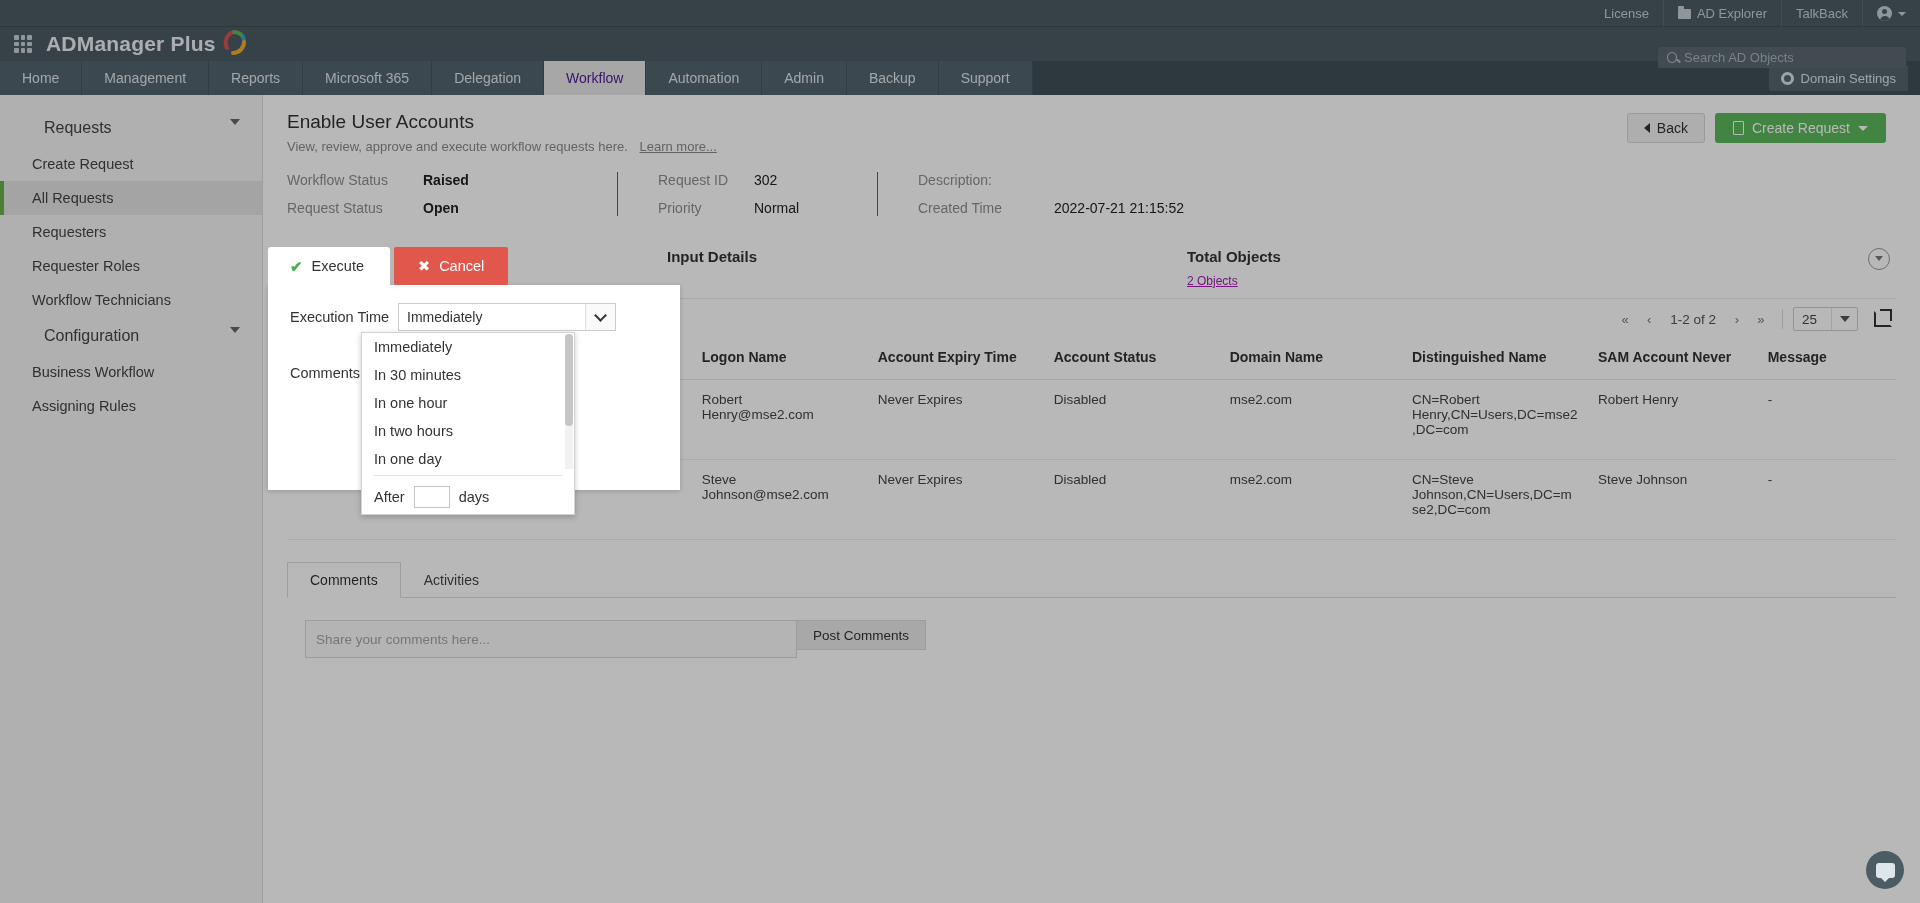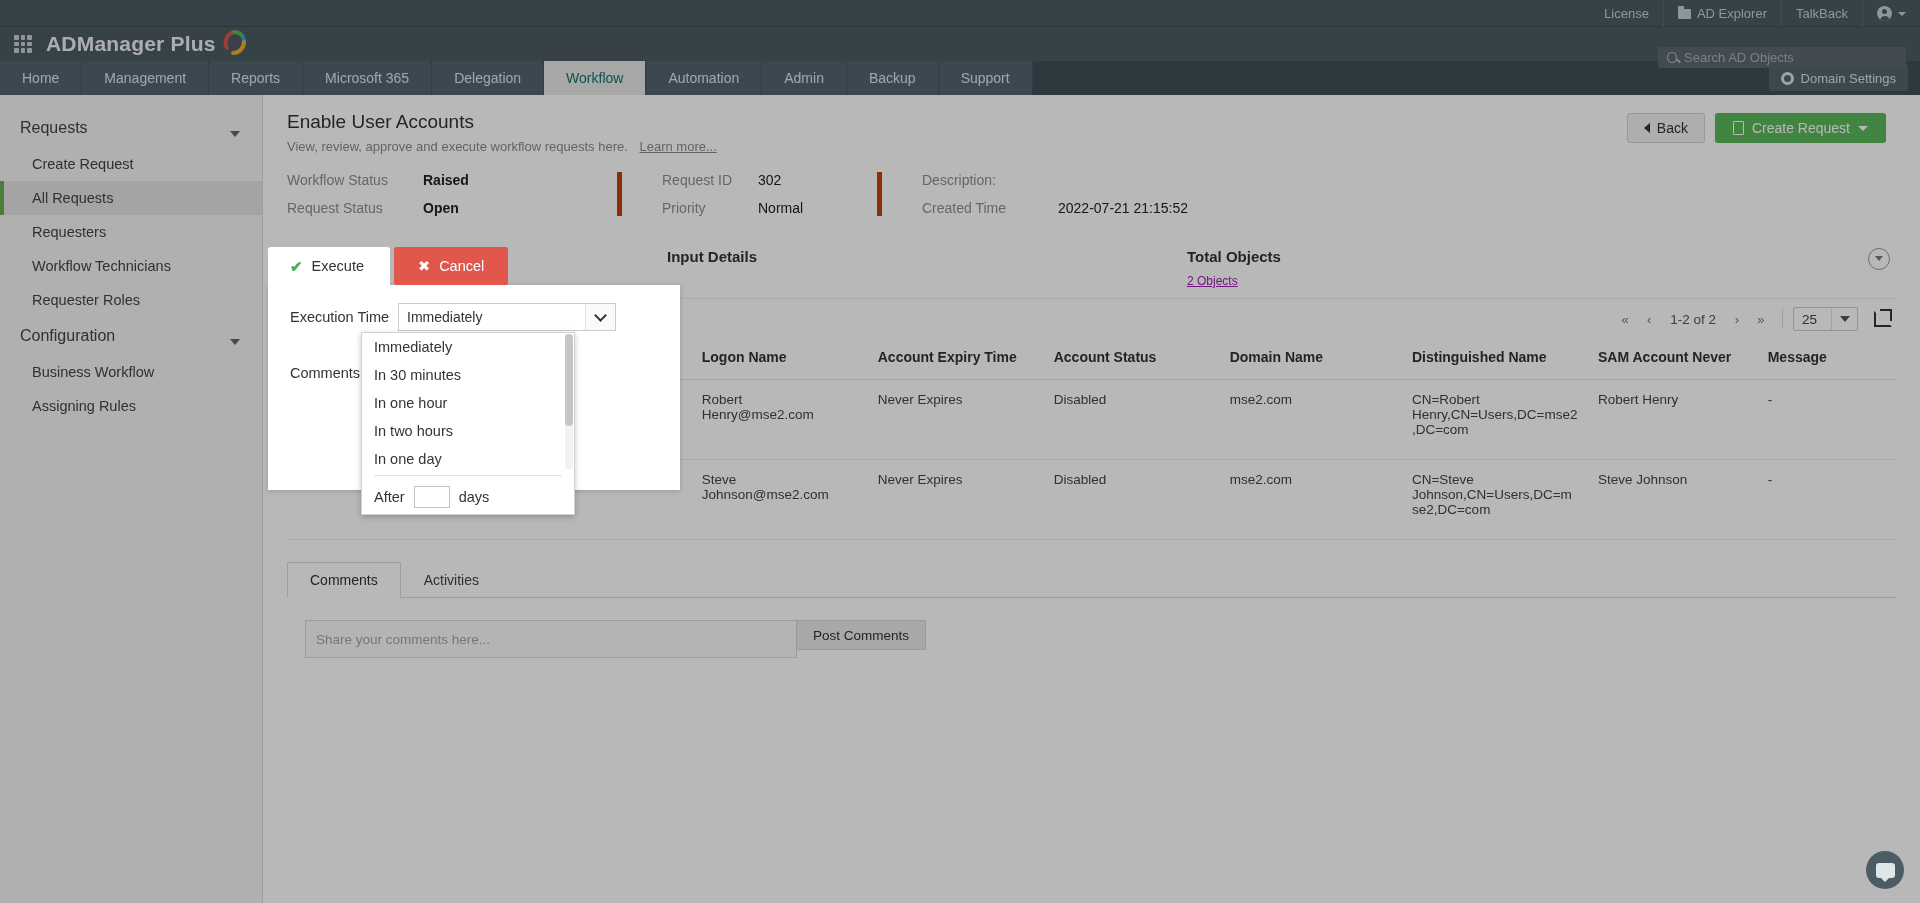--- a/index.html
+++ b/index.html
@@ -91,42 +91,42 @@
   
   .navbar {
     height: 34px; background: #3f4f57; width: 100%;
     display: flex; align-items: stretch; position: relative;
   }
   .nav-tab {
     padding: 0 22px; display: flex; align-items: center; justify-content: center;
     font-size: 14px; color: #dfe6ea; background: #546570;
     border-right: 1px solid #46555e; cursor: pointer; white-space: nowrap;
   }
-  .nav-tab.active { background: #e8e8e8; color: #0f766e; }
+  .nav-tab.active { background: #e8e8e8; color: #4c1d95; }
   .domain-btn {
     position: absolute; right: 12px; top: 4px; height: 26px;
     background: #55656d; color: #dbe3e7; font-size: 13px;
     display: flex; align-items: center; gap: 7px; padding: 0 12px;
     border-radius: 2px; cursor: pointer;
   }
   .gear-ico {
     width: 13px; height: 13px; border-radius: 50%;
     border: 3px solid #dbe3e7; position: relative; box-sizing: border-box;
   }
 
   
   .layout { display: flex; height: calc(903px - 95px); }
 
   .sidebar {
     width: 263px; background: #f4f4f4; border-right: 1px solid #dcdcdc;
     flex-shrink: 0; padding-top: 14px;
   }
   .side-group {
-    display: flex; align-items: flex-end; justify-content: space-between;
-    padding: 10px 22px 10px 20px; font-size: 16px; color: #444; cursor: pointer;
+    display: flex; align-items: flex-start; justify-content: space-between;
+    padding: 10px 22px 10px 20px; font-size: 16px; color: #444; cursor: pointer; margin-left: 24px;
   }
   .chev-dn {
     width:0;height:0;border-left:5px solid transparent;border-right:5px solid transparent;
     border-top:6px solid #666;
   }
   .side-item {
     padding: 9px 20px 9px 28px; font-size: 14.5px; color: #444; cursor: pointer;
     border-left: 4px solid transparent;
   }
   .side-item.active { background: #e4e4e4; border-left-color: #6ab04c; }
@@ -160,21 +160,21 @@
   .doc-ico {
     width: 11px; height: 14px; border: 1.6px solid #fff; border-radius: 1px;
     position: relative;
   }
 
   
   .status-strip {
     display: flex; padding: 8px 24px 18px 24px; font-size: 14px; align-items: flex-start;
   }
   .stat-col { display: flex; flex-direction: column; gap: 12px; padding-right: 40px; }
-  .stat-col.sep { border-left: 5px solid #c2410c; padding-left: 40px; }
+  .stat-col.sep { border-left: 1px solid #c2410c; padding-left: 40px; }
   .stat-row { display: flex; gap: 16px; }
   .stat-lbl { color: #8e8e8e; width: 120px; }
   .stat-val { color: #222; font-weight: bold; }
   .stat-val.normal { font-weight: normal; }
 
   
   .panel { margin: 0 24px; background: #fff; }
   .panel-head {
     display: flex; align-items: flex-start; padding: 14px 0 10px 0;
     position: relative; border-bottom: 1px solid #eee;
@@ -444,24 +444,24 @@
       <span>Create Request</span>
     </div>
     <div class="side-item active">
       <span>All Requests</span>
     </div>
 
     <div class="side-item">
       <span>Requesters</span>
     </div>
     <div class="side-item">
+      <span>Requester Roles</span>
+    </div>
+    <div class="side-item">
       <span>Workflow Technicians</span>
-    </div>
-    <div class="side-item">
-      <span>Requester Roles</span>
     </div>
 
     <div class="side-group">
       <span>Configuration</span>
       <span class="chev-dn"></span>
     </div>
     <div class="side-item">
       <span>Business Workflow</span>
     </div>
     <div class="side-item">

